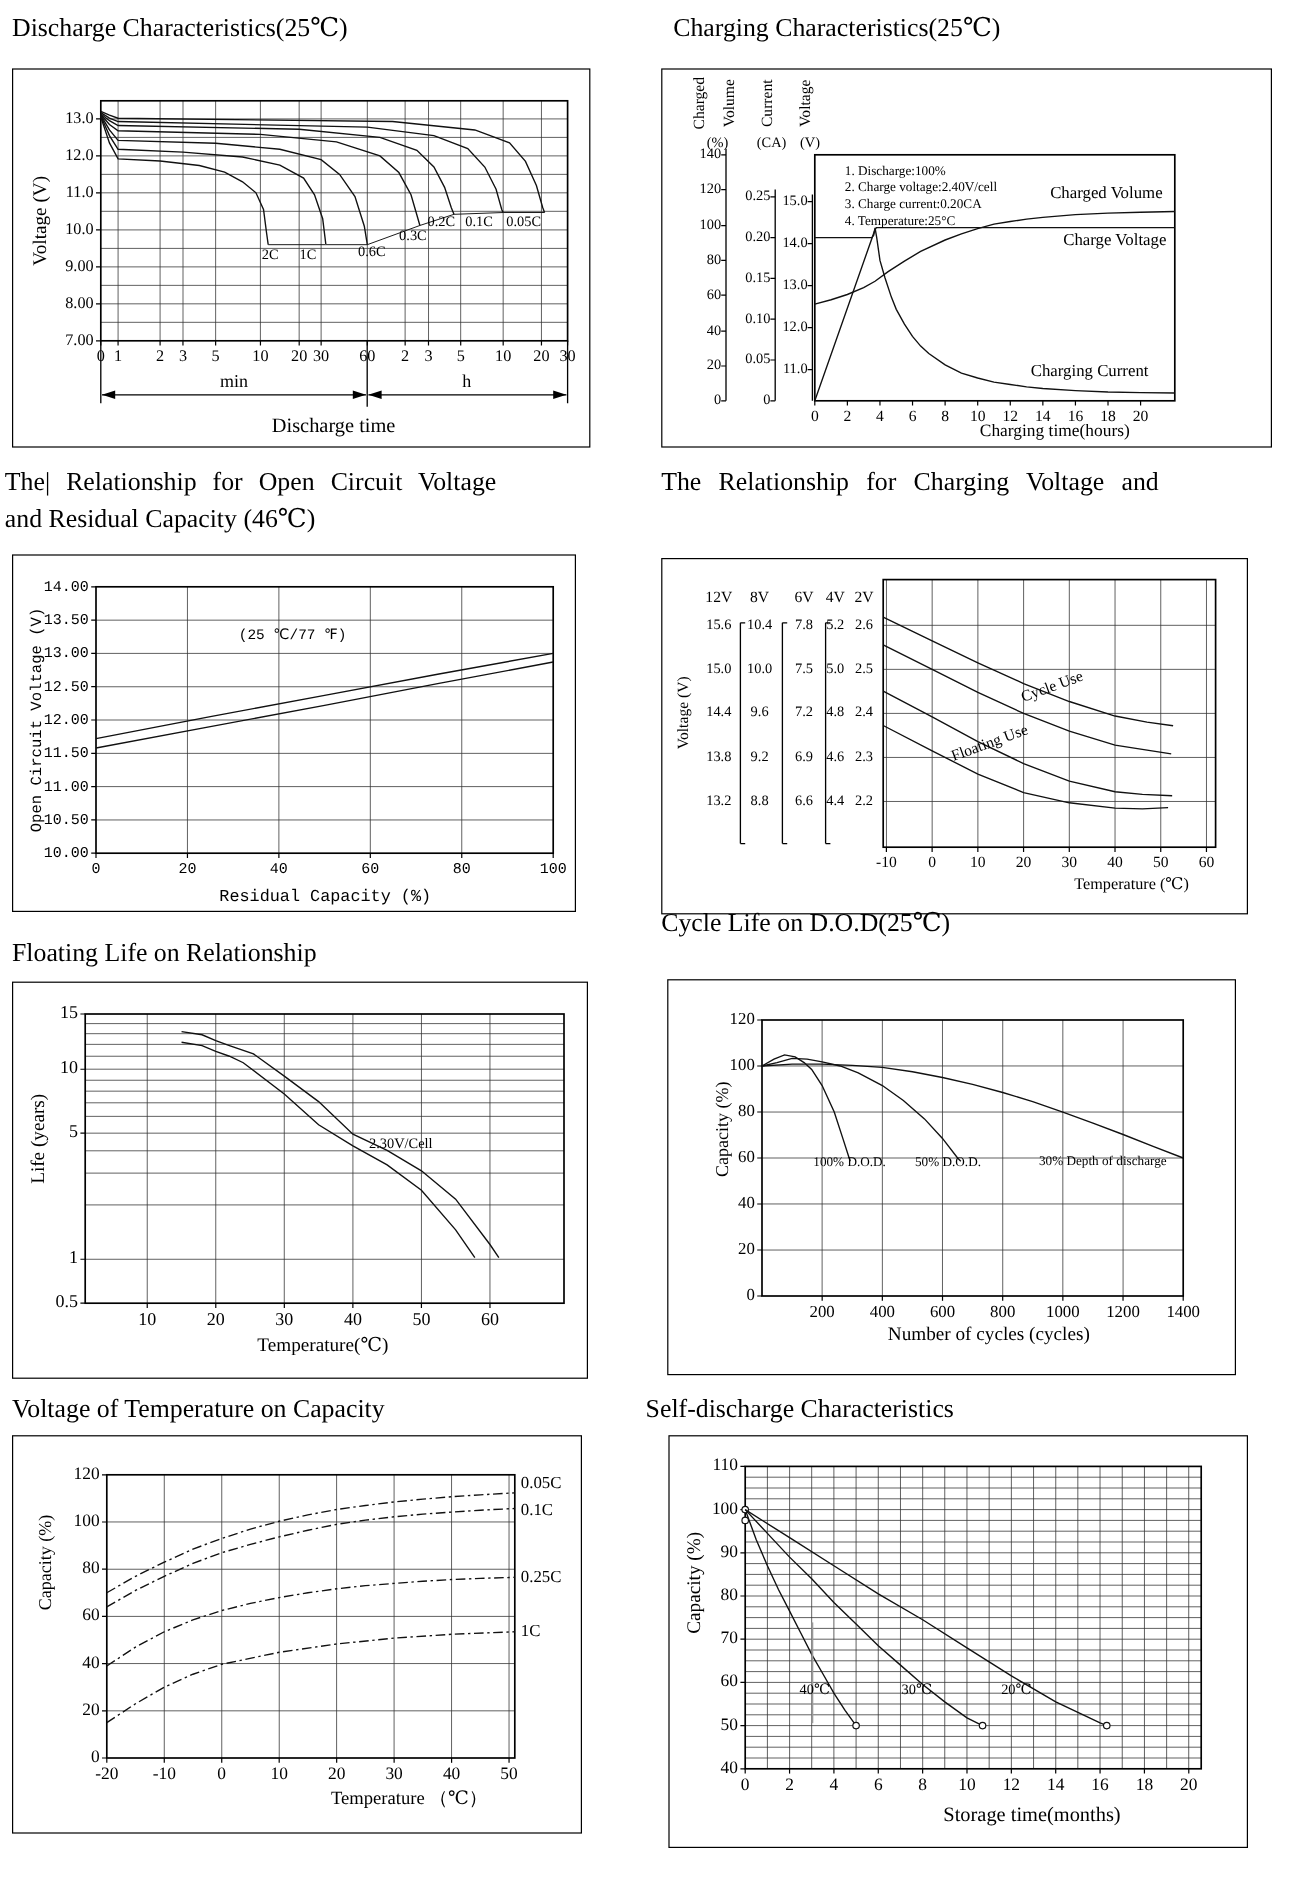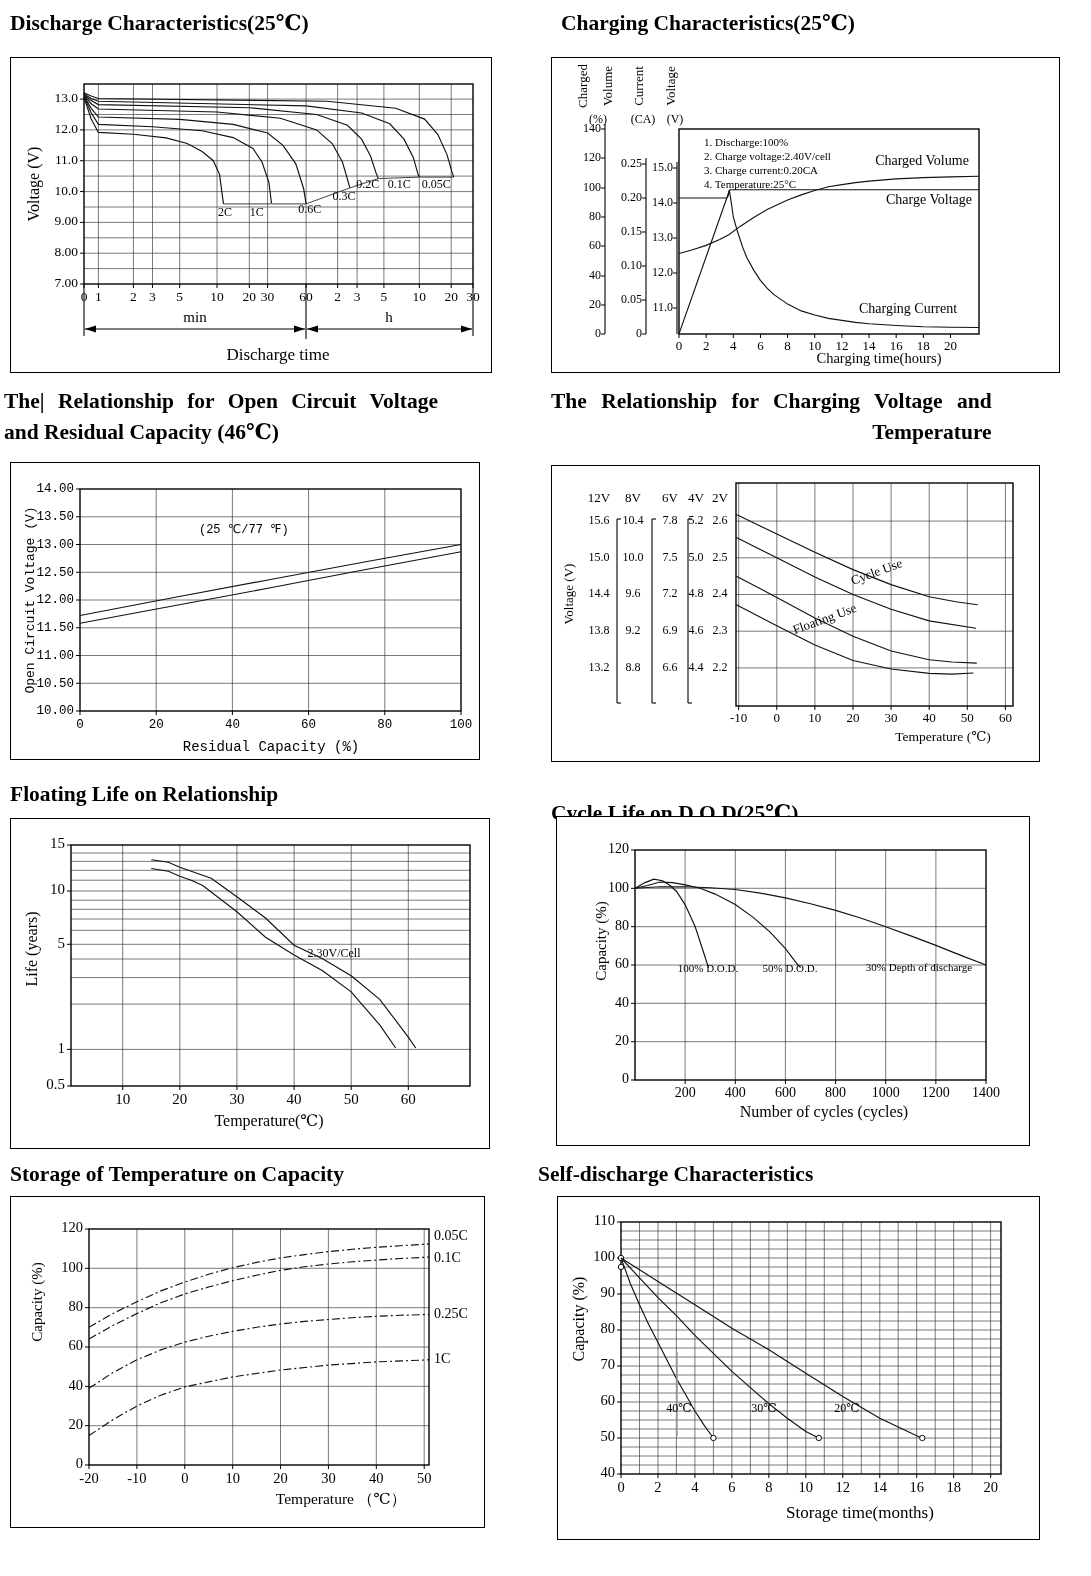--- a/index.html
+++ b/index.html
@@ -1,25 +1,25 @@
 <!DOCTYPE html>
 <html><head>
 <meta charset="utf-8">
 <style>
   html,body{margin:0;padding:0;background:#fff;}
   .page{position:relative;width:1091px;height:1576px;background:#fff;overflow:hidden;
         font-family:"Liberation Serif","DejaVu Serif","DejaVu Sans",serif;}
-  .hd{position:absolute;font-weight:bold;font-size:21.5px;line-height:31px;color:#000;white-space:nowrap;}
+  .hd{position:absolute;font-weight:normal;font-size:21.5px;line-height:31px;color:#000;white-space:nowrap;}
   .panel{position:absolute;border:1.5px solid #000;background:#fff;box-sizing:border-box;overflow:hidden;}
   .panel svg{display:block;}
   svg text{font-family:"Liberation Serif","DejaVu Serif","DejaVu Sans",serif;}
   svg.mono text{font-family:"Liberation Mono","DejaVu Sans Mono","DejaVu Sans",monospace;}
   .t1{left:10px;top:8px;}   .t2{left:533px;top:8px;margin-left:28px;}
   .t3{left:4px;top:386px;} .t4{left:551px;top:386px;text-align:right;}
-  .t5{left:10px;top:779px;} .t6{left:551px;top:798px;}
+  .t5{left:10px;top:779px;} .t6{left:551px;top:754px;}
   .t7{left:10px;top:1159px;}.t8{left:538px;top:1159px;}
   .t3 div:first-child{word-spacing:8px;} .t4 div:first-child{word-spacing:9px;}
   .p1{left:10px;top:57px;width:482px;height:316px;}
   .p2{left:551px;top:57px;width:509px;height:316px;}
   .p3{left:10px;top:462px;width:470px;height:298px;}
   .p4{left:551px;top:465px;width:489px;height:297px;}
   .p5{left:10px;top:818px;width:480px;height:331px;}
   .p6{left:556px;top:816px;width:474px;height:330px;}
   .p7{left:10px;top:1196px;width:475px;height:332px;}
   .p8{left:557px;top:1196px;width:483px;height:344px;}
@@ -278,21 +278,20 @@
         <path d="M69.0,152.5L164.3,134.2L259.5,116.5L354.8,98.7L450.0,81.5" fill="none" stroke="#111" stroke-width="1.15"></path>
         <path d="M69.0,160.3L164.3,142.5L259.5,124.8L354.8,106.5L450.0,88.7" fill="none" stroke="#111" stroke-width="1.15"></path>
         <text x="232.82999999999998" y="66.51500000000001" font-size="12" text-anchor="middle" dominant-baseline="middle" fill="#000">(25 ℃/77 ℉)</text>
         <text x="20" y="137" font-size="13" text-anchor="middle" dominant-baseline="middle" fill="#000" transform="rotate(-90 20 137)">Open Circuit Voltage (V)</text>
         <text x="260" y="284" font-size="14" text-anchor="middle" dominant-baseline="middle" fill="#000">Residual Capacity (%)</text>
       </svg>
   </div>
 
   <div class="hd t4">
     <div>The Relationship for Charging Voltage and</div>
-    <div>Temperature</div>
   </div>
   <div class="panel p4">
     <svg viewBox="0 0 489 297" width="489" height="297">
         <line x1="186.7" y1="17" x2="186.7" y2="240" stroke="#333" stroke-width="0.65"></line>
         <line x1="224.8" y1="17" x2="224.8" y2="240" stroke="#333" stroke-width="0.65"></line>
         <line x1="262.9" y1="17" x2="262.9" y2="240" stroke="#333" stroke-width="0.65"></line>
         <line x1="301.0" y1="17" x2="301.0" y2="240" stroke="#333" stroke-width="0.65"></line>
         <line x1="339.1" y1="17" x2="339.1" y2="240" stroke="#333" stroke-width="0.65"></line>
         <line x1="377.2" y1="17" x2="377.2" y2="240" stroke="#333" stroke-width="0.65"></line>
         <line x1="415.3" y1="17" x2="415.3" y2="240" stroke="#333" stroke-width="0.65"></line>
@@ -477,21 +476,21 @@
         <path d="M78.0,71.3L103.1,69.8L128.1,69.8L153.2,70.8L178.3,72.5L203.4,76.1L228.4,80.9L253.5,86.7L278.6,93.4L303.6,101.0L328.7,109.7L353.8,118.9L378.9,128.4L403.9,138.4L429.0,148.0" fill="none" stroke="#111" stroke-width="1.15"></path>
         <text x="151" y="152" font-size="11" text-anchor="middle" dominant-baseline="middle" fill="#000">100% D.O.D.</text>
         <text x="233" y="152" font-size="11" text-anchor="middle" dominant-baseline="middle" fill="#000">50% D.O.D.</text>
         <text x="362" y="151" font-size="11" text-anchor="middle" dominant-baseline="middle" fill="#000">30% Depth of  discharge</text>
         <text x="46" y="124" font-size="15" text-anchor="middle" dominant-baseline="middle" fill="#000" transform="rotate(-90 46 124)">Capacity  (%)</text>
         <text x="267" y="296" font-size="16" text-anchor="middle" dominant-baseline="middle" fill="#000">Number of cycles (cycles)</text>
       </svg>
   </div>
 
   <div class="hd t7">
-    <div>Storage of Temperature on Capacity</div>
+    <div>Voltage of Temperature on Capacity</div>
     <div></div>
   </div>
   <div class="panel p7">
     <svg viewBox="0 0 475 332" width="475" height="332">
         <line x1="125.9" y1="32" x2="125.9" y2="268" stroke="#333" stroke-width="0.65"></line>
         <line x1="173.8" y1="32" x2="173.8" y2="268" stroke="#333" stroke-width="0.65"></line>
         <line x1="221.7" y1="32" x2="221.7" y2="268" stroke="#333" stroke-width="0.65"></line>
         <line x1="269.5" y1="32" x2="269.5" y2="268" stroke="#333" stroke-width="0.65"></line>
         <line x1="317.4" y1="32" x2="317.4" y2="268" stroke="#333" stroke-width="0.65"></line>
         <line x1="365.3" y1="32" x2="365.3" y2="268" stroke="#333" stroke-width="0.65"></line>

